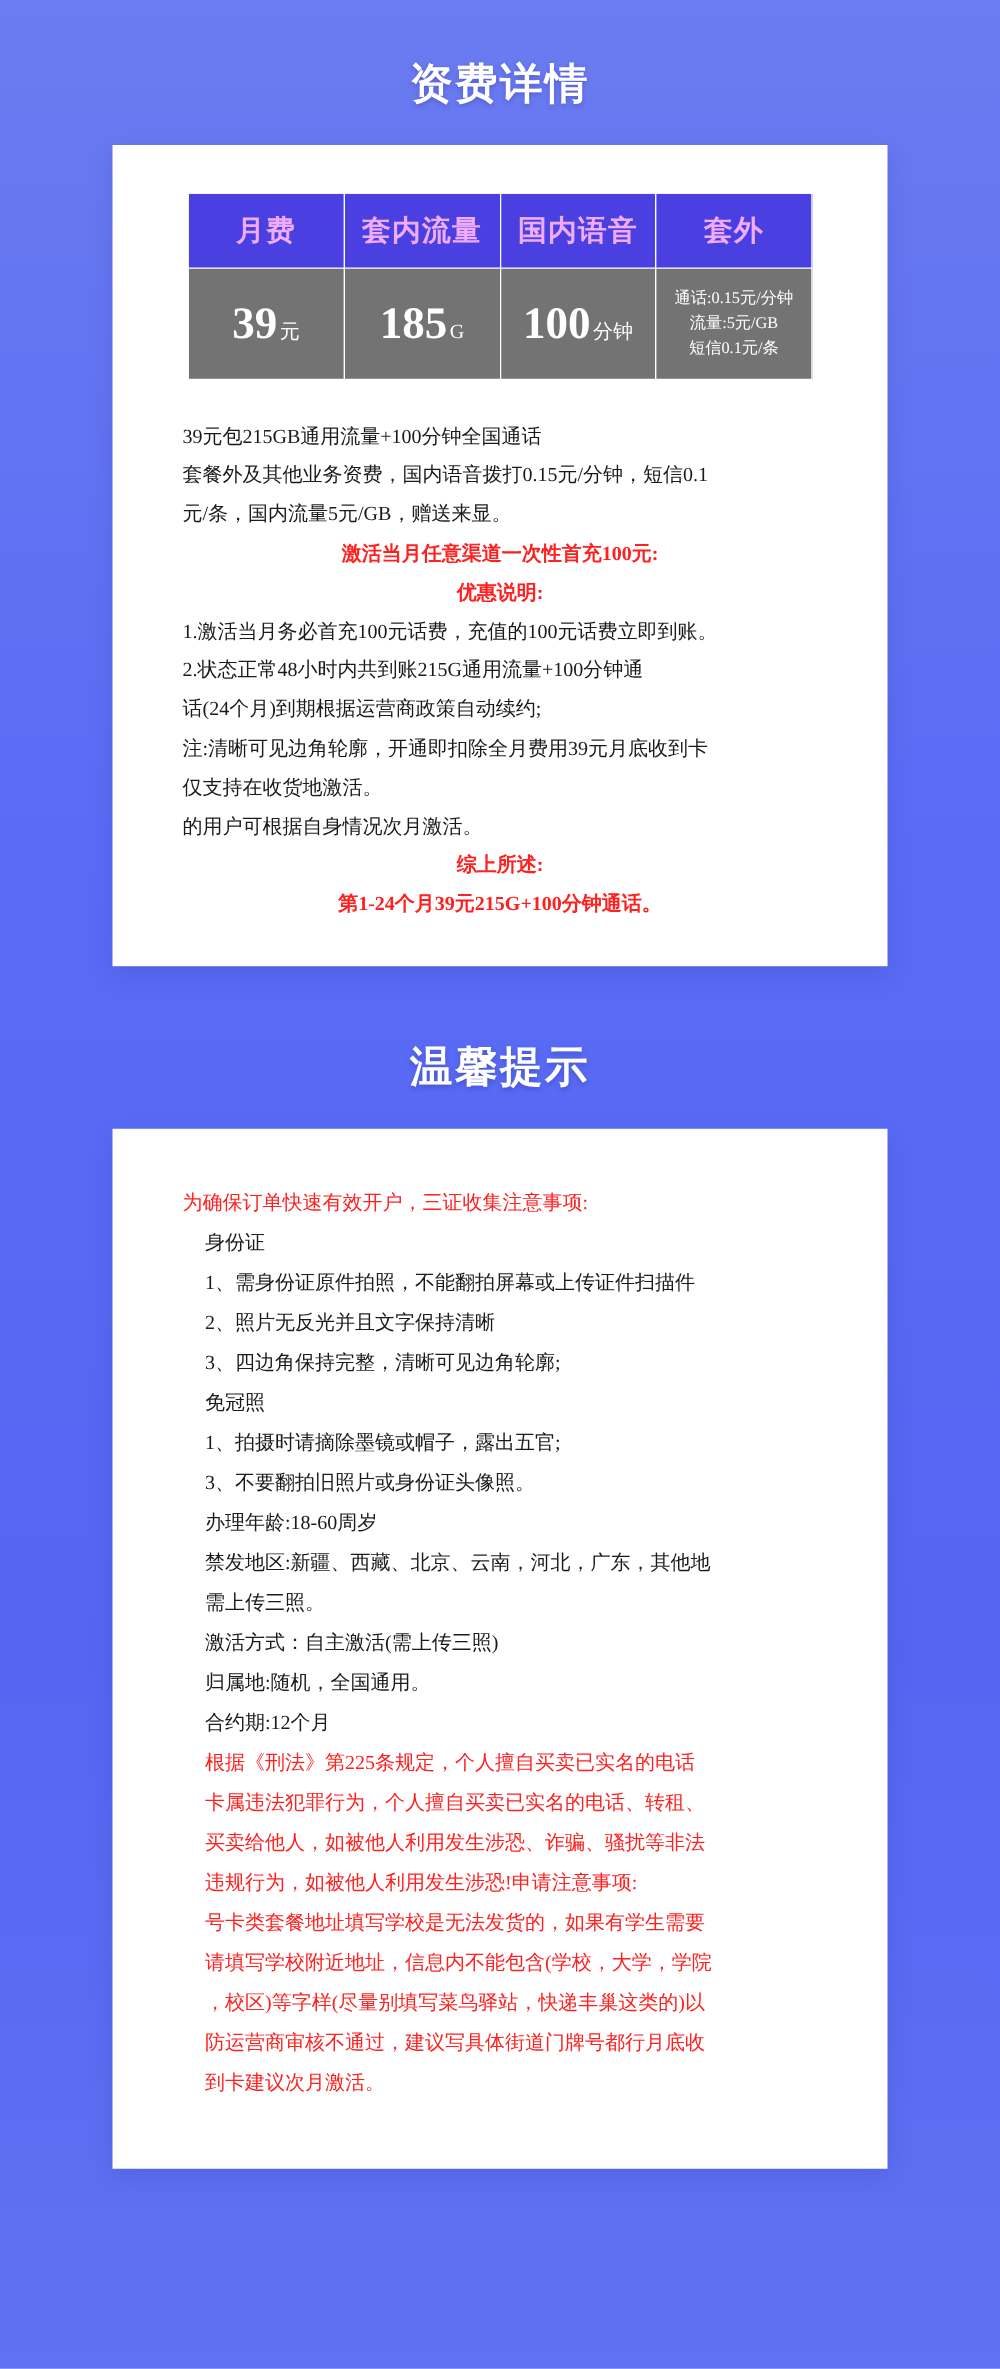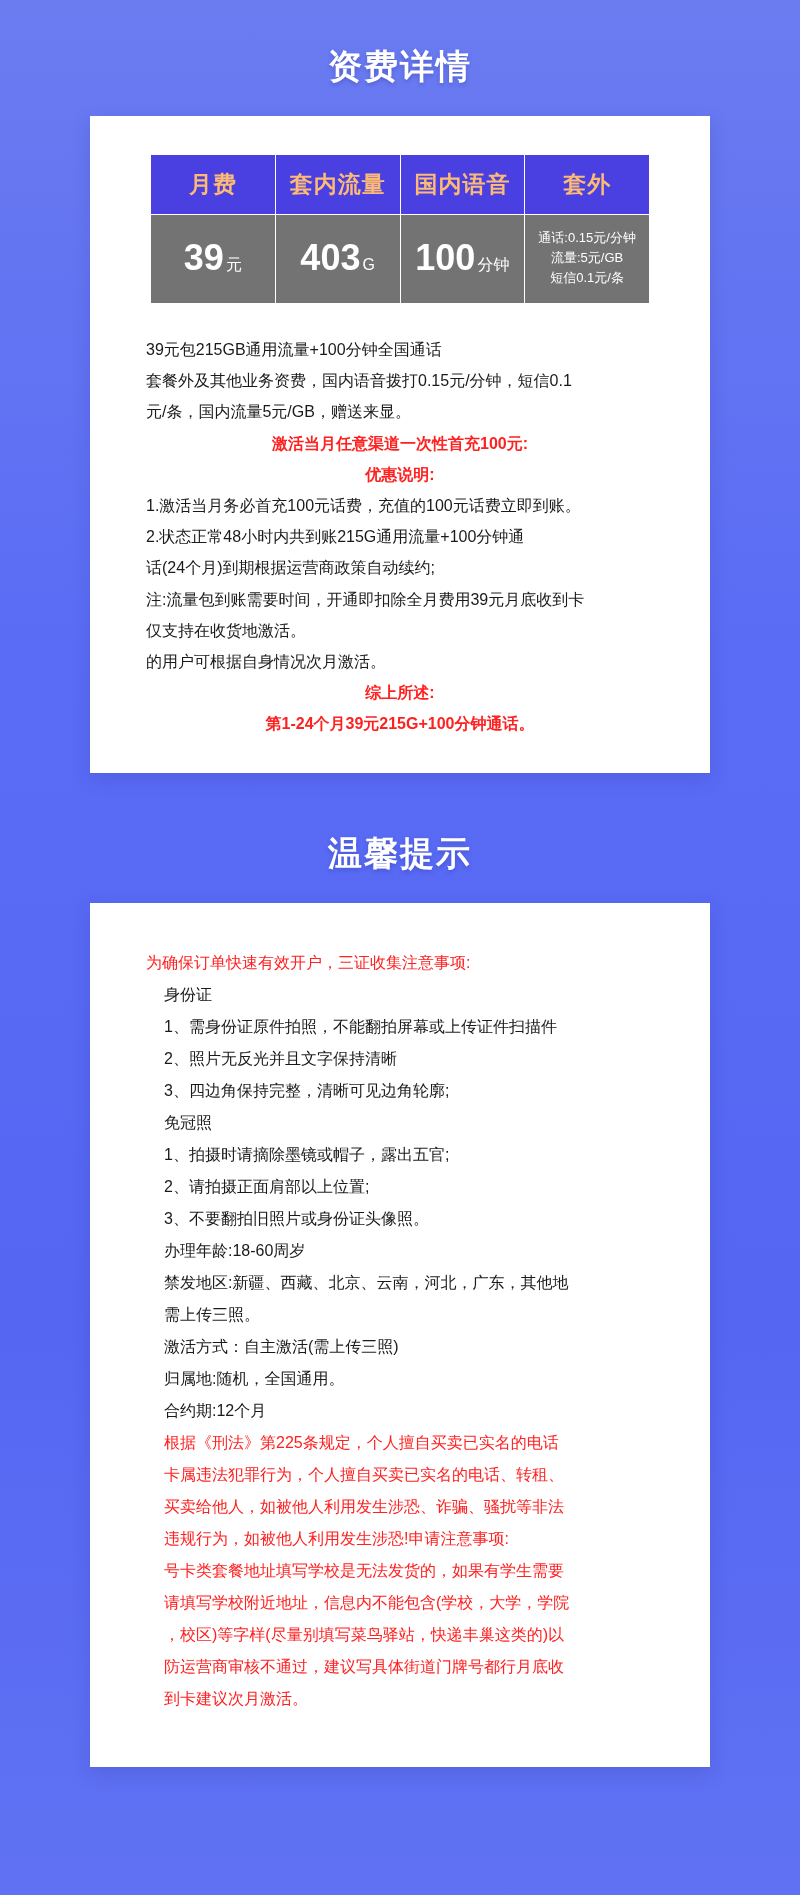--- a/index.html
+++ b/index.html
@@ -11,20 +11,21 @@
     min-height: 1895px;
     background: linear-gradient(180deg, #6b7bf0 0%, #5a6cf5 35%, #5566f2 70%, #6072f3 100%);
     font-family: "Liberation Sans", sans-serif;
     -webkit-font-smoothing: antialiased;
   }
   .page {
     width: 800px;
     margin: 0 auto;
     padding-top: 44px;
     box-sizing: border-box;
+    font-family: Liberation Serif, serif;
   }
 
   
   .section-title {
     text-align: center;
     color: #ffffff;
     font-size: 34px;
     font-weight: bold;
     letter-spacing: 2px;
     margin-bottom: 26px;
@@ -41,21 +42,21 @@
 
   
   .price-table {
     width: 500px;
     margin: 6px auto 0 auto;
     border-collapse: collapse;
     table-layout: fixed;
   }
   .price-table th {
     background: #4a3fe0;
-    color: #fdba74;
+    color: #f0abfc;
     font-size: 23px;
     font-weight: bold;
     padding: 14px 0;
     border: 1px solid #ffffff;
     letter-spacing: 1px;
   }
   .price-table td {
     background: #737373;
     color: #ffffff;
     border: 1px solid #ffffff;
@@ -133,21 +134,21 @@
           <th>月费</th>
           <th>套内流量</th>
           <th>国内语音</th>
           <th>套外</th>
         </tr>
         <tr>
           <td>
             <span class="big-num">39</span><span class="unit">元</span>
           </td>
           <td>
-            <span class="big-num">403</span><span class="unit">G</span>
+            <span class="big-num">185</span><span class="unit">G</span>
           </td>
           <td>
             <span class="big-num">100</span><span class="unit">分钟</span>
           </td>
           <td>
             <div class="extra-lines">
               <div>通话:0.15元/分钟</div>
               <div>流量:5元/GB</div>
               <div>短信0.1元/条</div>
             </div>
@@ -158,21 +159,21 @@
 
       <div class="body-text">
         <p>39元包215GB通用流量+100分钟全国通话</p>
         <p>套餐外及其他业务资费，国内语音拨打0.15元/分钟，短信0.1</p>
         <p>元/条，国内流量5元/GB，赠送来显。</p>
         <p class="red">激活当月任意渠道一次性首充100元:</p>
         <p class="red">优惠说明:</p>
         <p>1.激活当月务必首充100元话费，充值的100元话费立即到账。</p>
         <p>2.状态正常48小时内共到账215G通用流量+100分钟通</p>
         <p>话(24个月)到期根据运营商政策自动续约;</p>
-        <p>注:流量包到账需要时间，开通即扣除全月费用39元月底收到卡</p>
+        <p>注:清晰可见边角轮廓，开通即扣除全月费用39元月底收到卡</p>
         <p>仅支持在收货地激活。</p>
         <p>的用户可根据自身情况次月激活。</p>
         <p class="red">综上所述:</p>
         <p class="red">第1-24个月39元215G+100分钟通话。</p>
       </div>
 
     </div>
   </div>
 
   <div class="gap"></div>
@@ -182,21 +183,20 @@
 
     <div class="tips-card">
       <div class="tips-text">
         <p class="red-normal">为确保订单快速有效开户，三证收集注意事项:</p>
         <p class="indent">身份证</p>
         <p class="indent">1、需身份证原件拍照，不能翻拍屏幕或上传证件扫描件</p>
         <p class="indent">2、照片无反光并且文字保持清晰</p>
         <p class="indent">3、四边角保持完整，清晰可见边角轮廓;</p>
         <p class="indent">免冠照</p>
         <p class="indent">1、拍摄时请摘除墨镜或帽子，露出五官;</p>
-        <p class="indent">2、请拍摄正面肩部以上位置;</p>
         <p class="indent">3、不要翻拍旧照片或身份证头像照。</p>
         <p class="indent">办理年龄:18-60周岁</p>
         <p class="indent">禁发地区:新疆、西藏、北京、云南，河北，广东，其他地</p>
         <p class="indent">需上传三照。</p>
         <p class="indent">激活方式：自主激活(需上传三照)</p>
         <p class="indent">归属地:随机，全国通用。</p>
         <p class="indent">合约期:12个月</p>
         <p class="indent red-normal">根据《刑法》第225条规定，个人擅自买卖已实名的电话</p>
         <p class="indent red-normal">卡属违法犯罪行为，个人擅自买卖已实名的电话、转租、</p>
         <p class="indent red-normal">买卖给他人，如被他人利用发生涉恐、诈骗、骚扰等非法</p>

